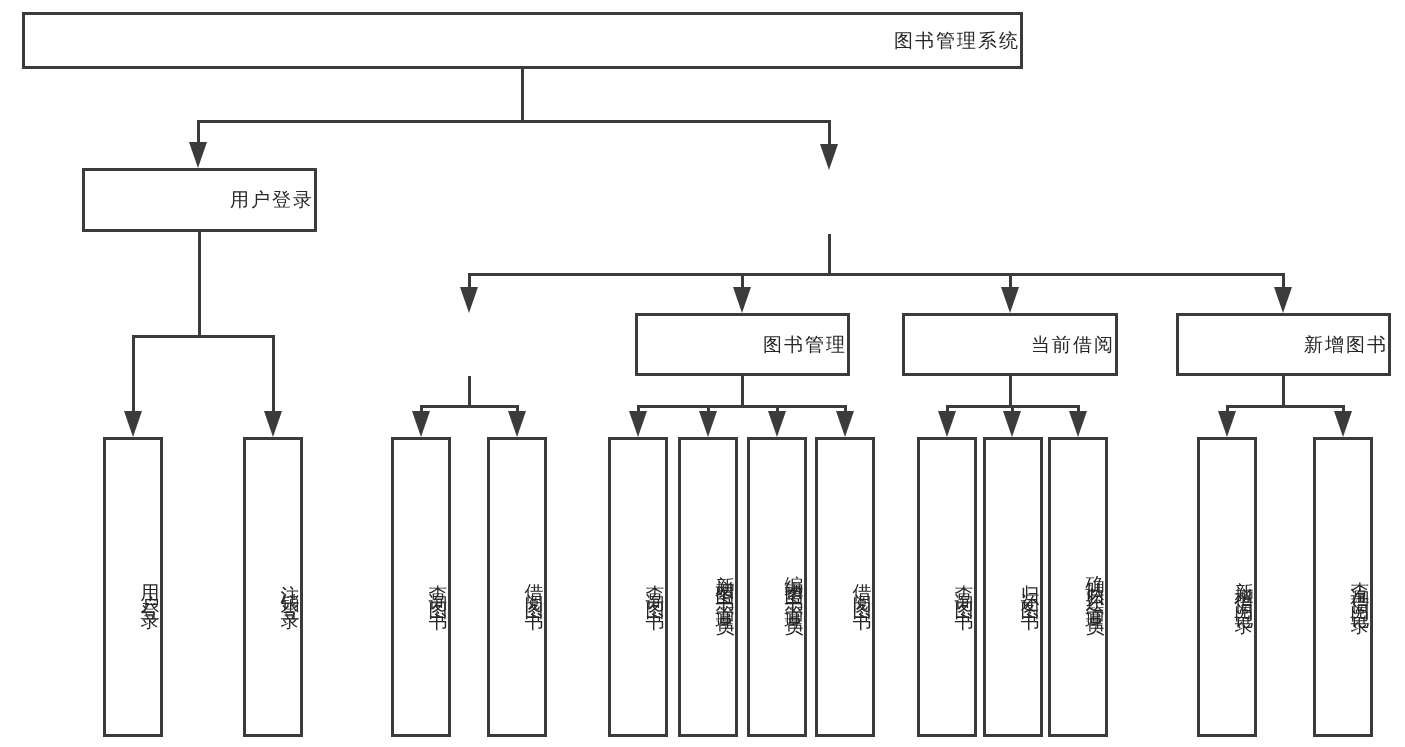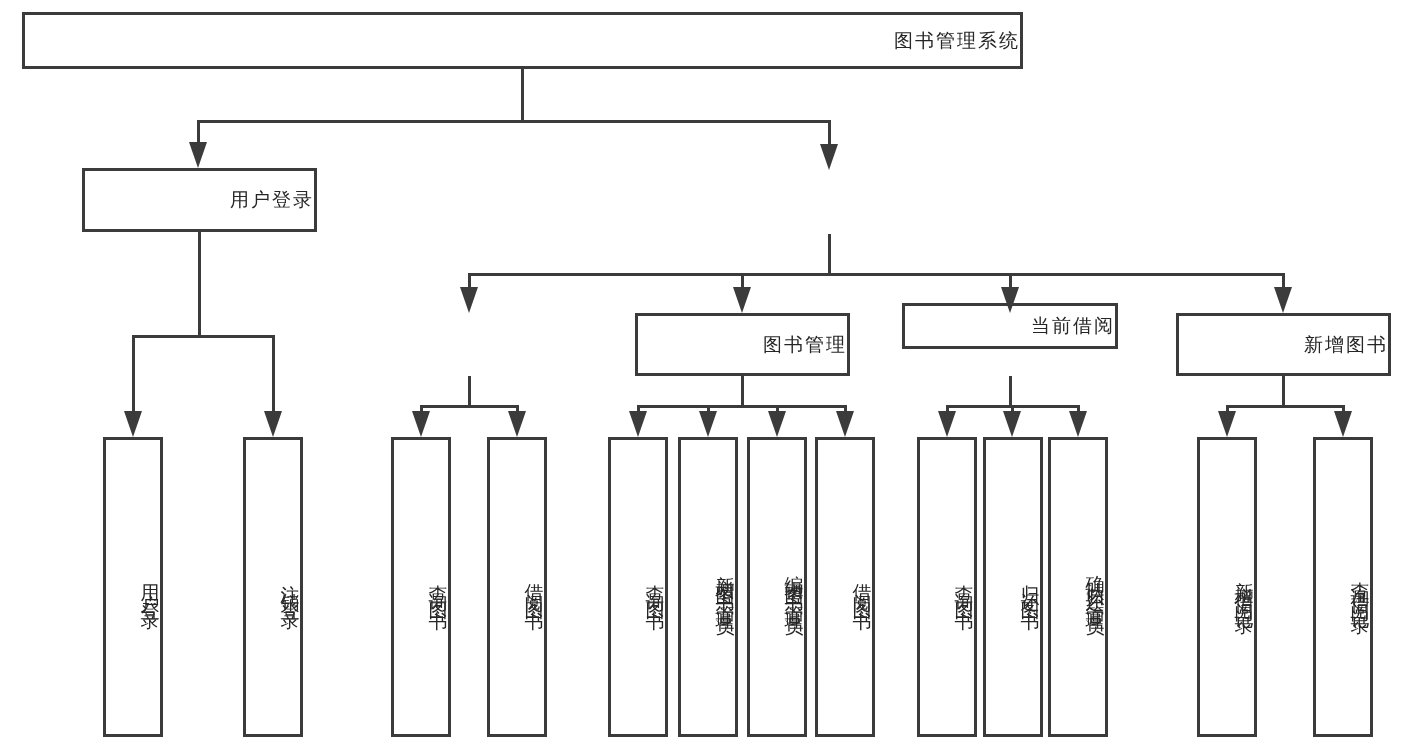--- a/index.html
+++ b/index.html
@@ -66,21 +66,21 @@
   <div class="node" style="left:82px;top:168px;width:235px;height:64px">
     <span class="hlabel">用户登录</span>
   </div>
 
 
 
   <div class="node" style="left:635px;top:313px;width:215px;height:63px">
     <span class="hlabel">图书管理</span>
   </div>
 
-  <div class="node" style="left:902px;top:303px;width:216px;height:46px">
+  <div class="node" style="left:902px;top:313px;width:216px;height:63px">
     <span class="hlabel">当前借阅</span>
   </div>
 
   <div class="node" style="left:1176px;top:313px;width:215px;height:63px">
     <span class="hlabel">新增图书</span>
   </div>
 
   <div class="node" style="left:103px;top:437px;width:60px;height:300px">
     <span class="vlabel">用户登录</span>
   </div>

